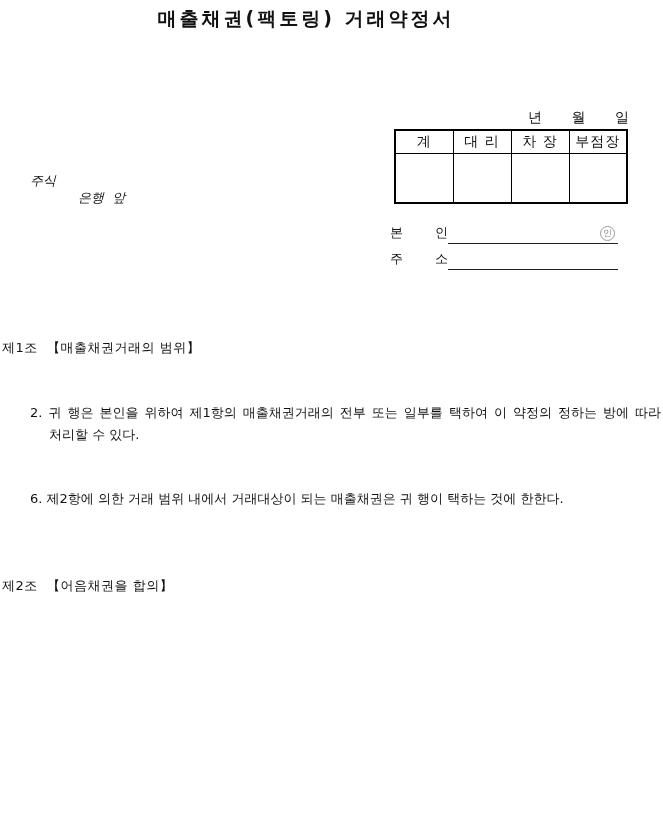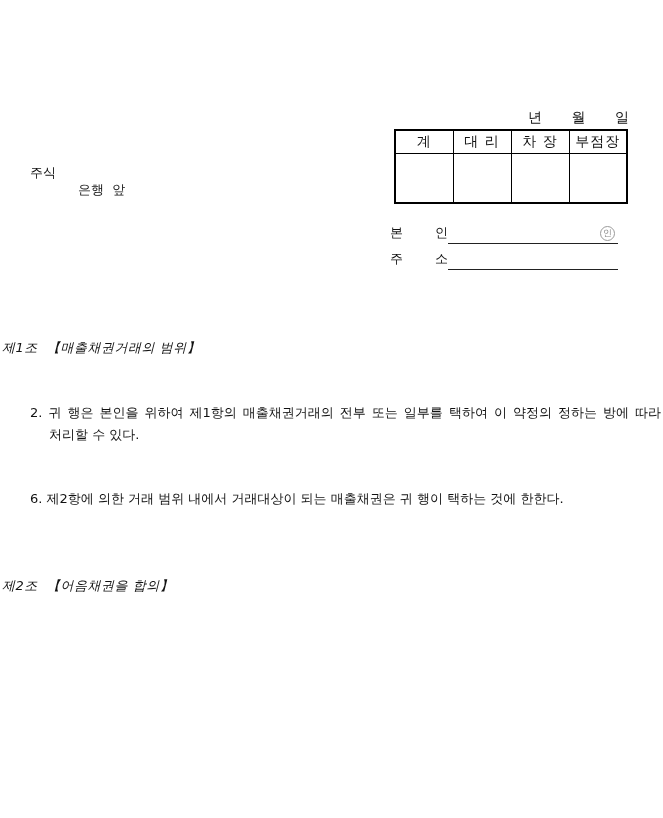--- a/index.html
+++ b/index.html
@@ -27,49 +27,50 @@
     border-collapse: collapse; border: 2px solid #000;
     table-layout: fixed;
   }
   table.approval th, table.approval td { border: 1px solid #000; }
   table.approval th {
     width: 58px; height: 23px; font-weight: normal; font-size: 14px;
     text-align: center; vertical-align: middle; letter-spacing: 1px; white-space: pre;
   }
   table.approval td { height: 50px; }
 
-  .addressee { position: absolute; top: 166px; left: 30px; width: 220px; height: 32px; font-size: 13px; }
+  .addressee { position: absolute; top: 174px; left: 30px; width: 220px; height: 32px; font-size: 13px; font-style: italic; }
   .company { line-height: 14px; }
   .bank-label { position: absolute; left: 48px; top: 15px; white-space: pre; }
 
   .sig-block { position: absolute; top: 218px; left: 390px; width: 228px; font-size: 13px; }
   .sig-row { display: flex; align-items: flex-end; height: 26px; }
   .sig-labels { width: 58px; display: flex; justify-content: space-between; padding-bottom: 2px; }
   .sig-line { flex: 1; height: 26px; border-bottom: 1px solid #222; position: relative; }
   .seal {
     position: absolute; right: 3px; bottom: 2px;
     width: 15px; height: 15px; border: 1px solid #9a9a9a; border-radius: 50%;
     color: #8a8a8a; font-size: 9px; line-height: 13px; text-align: center;
   }
 
   .body-text {
     position: absolute; top: 294px; left: 2px; width: 659px;
     font-size: 13px; line-height: 21.6px;
     text-align: justify; white-space: pre-wrap;
     word-break: keep-all;
   }
-  .art-head { letter-spacing: 0.5px; font-style: italic; }
+  .art-head { letter-spacing: 0.5px; }
   .item { padding-left: 47px; text-indent: -19px; }
   .para { padding-left: 27px; }
 </style>
 </head>
 <body>
 
 <div class="page">
 
+  <div class="doc-title">매출채권(팩토링) 거래약정서</div>
 
   <div class="dateline">
     <span>년</span>
     <span>월</span>
     <span>일</span>
   </div>
 
   <table class="approval">
     <tbody>
         <tr>

